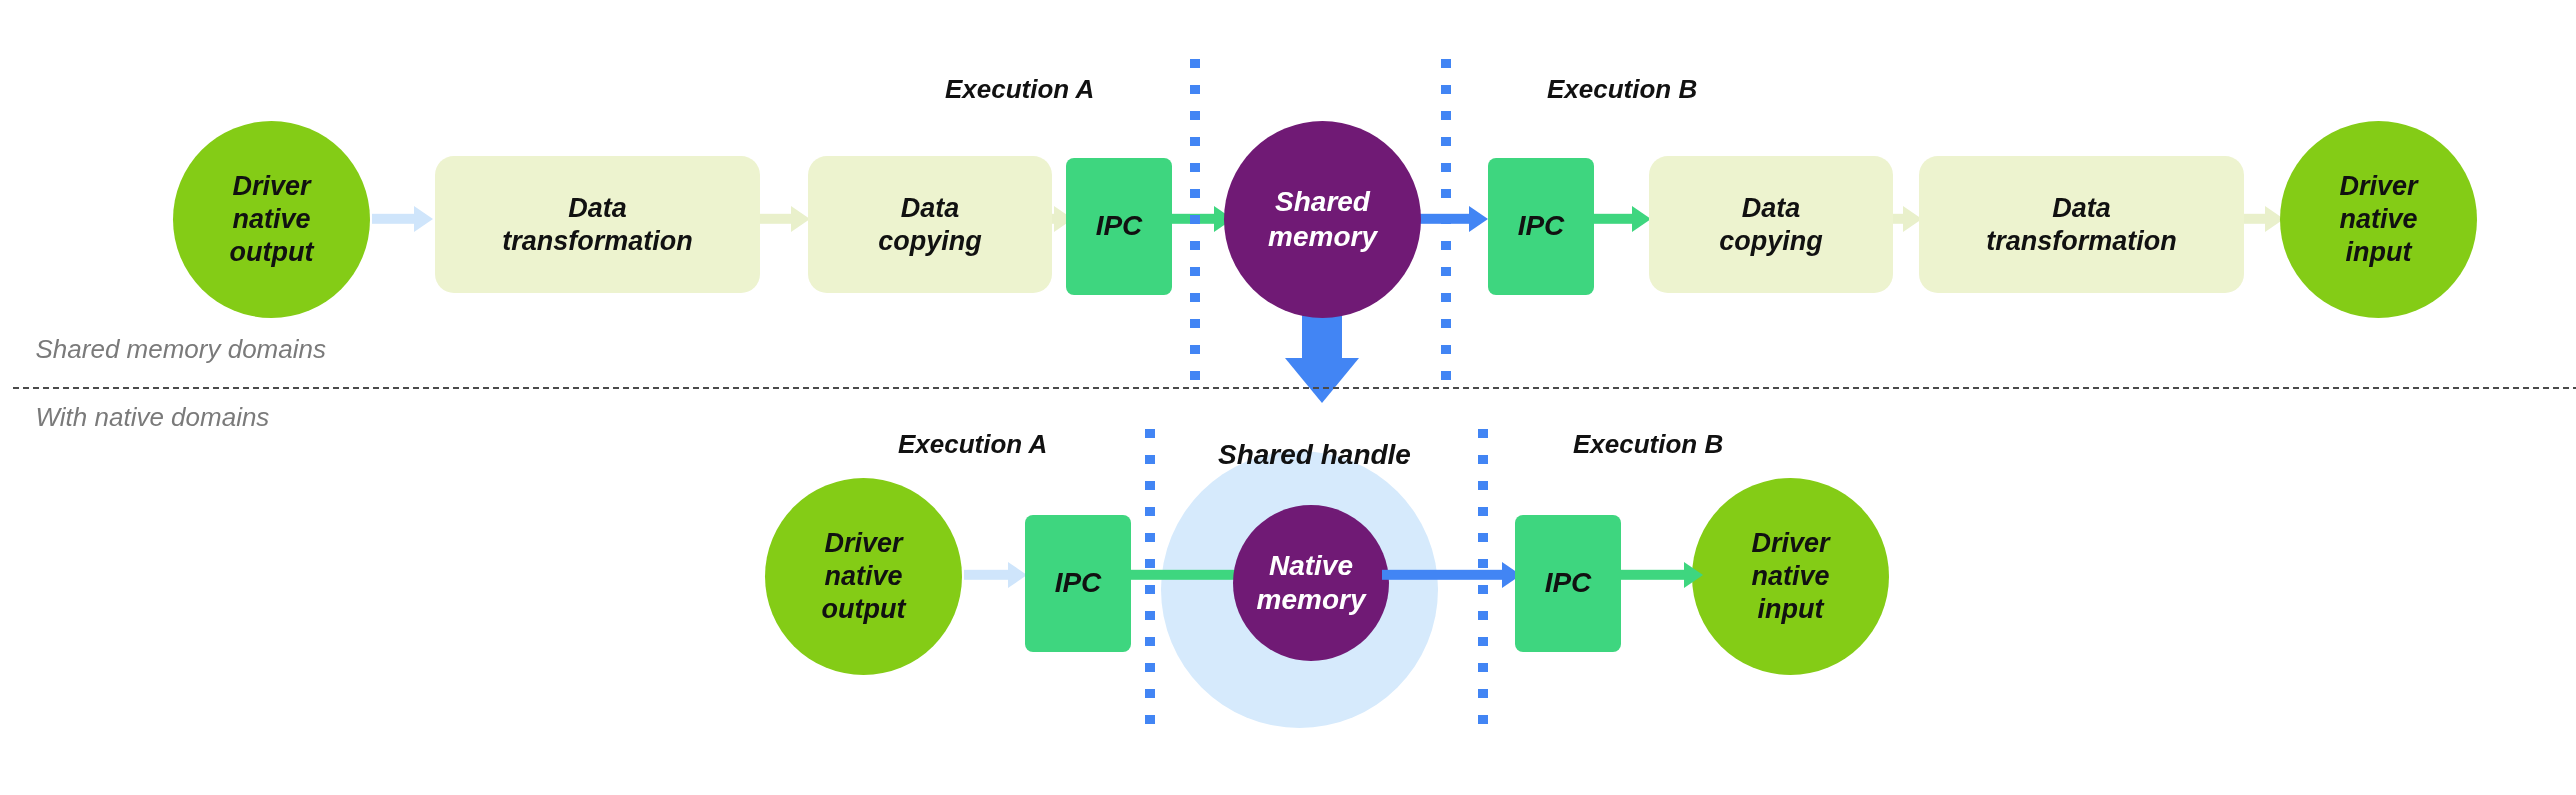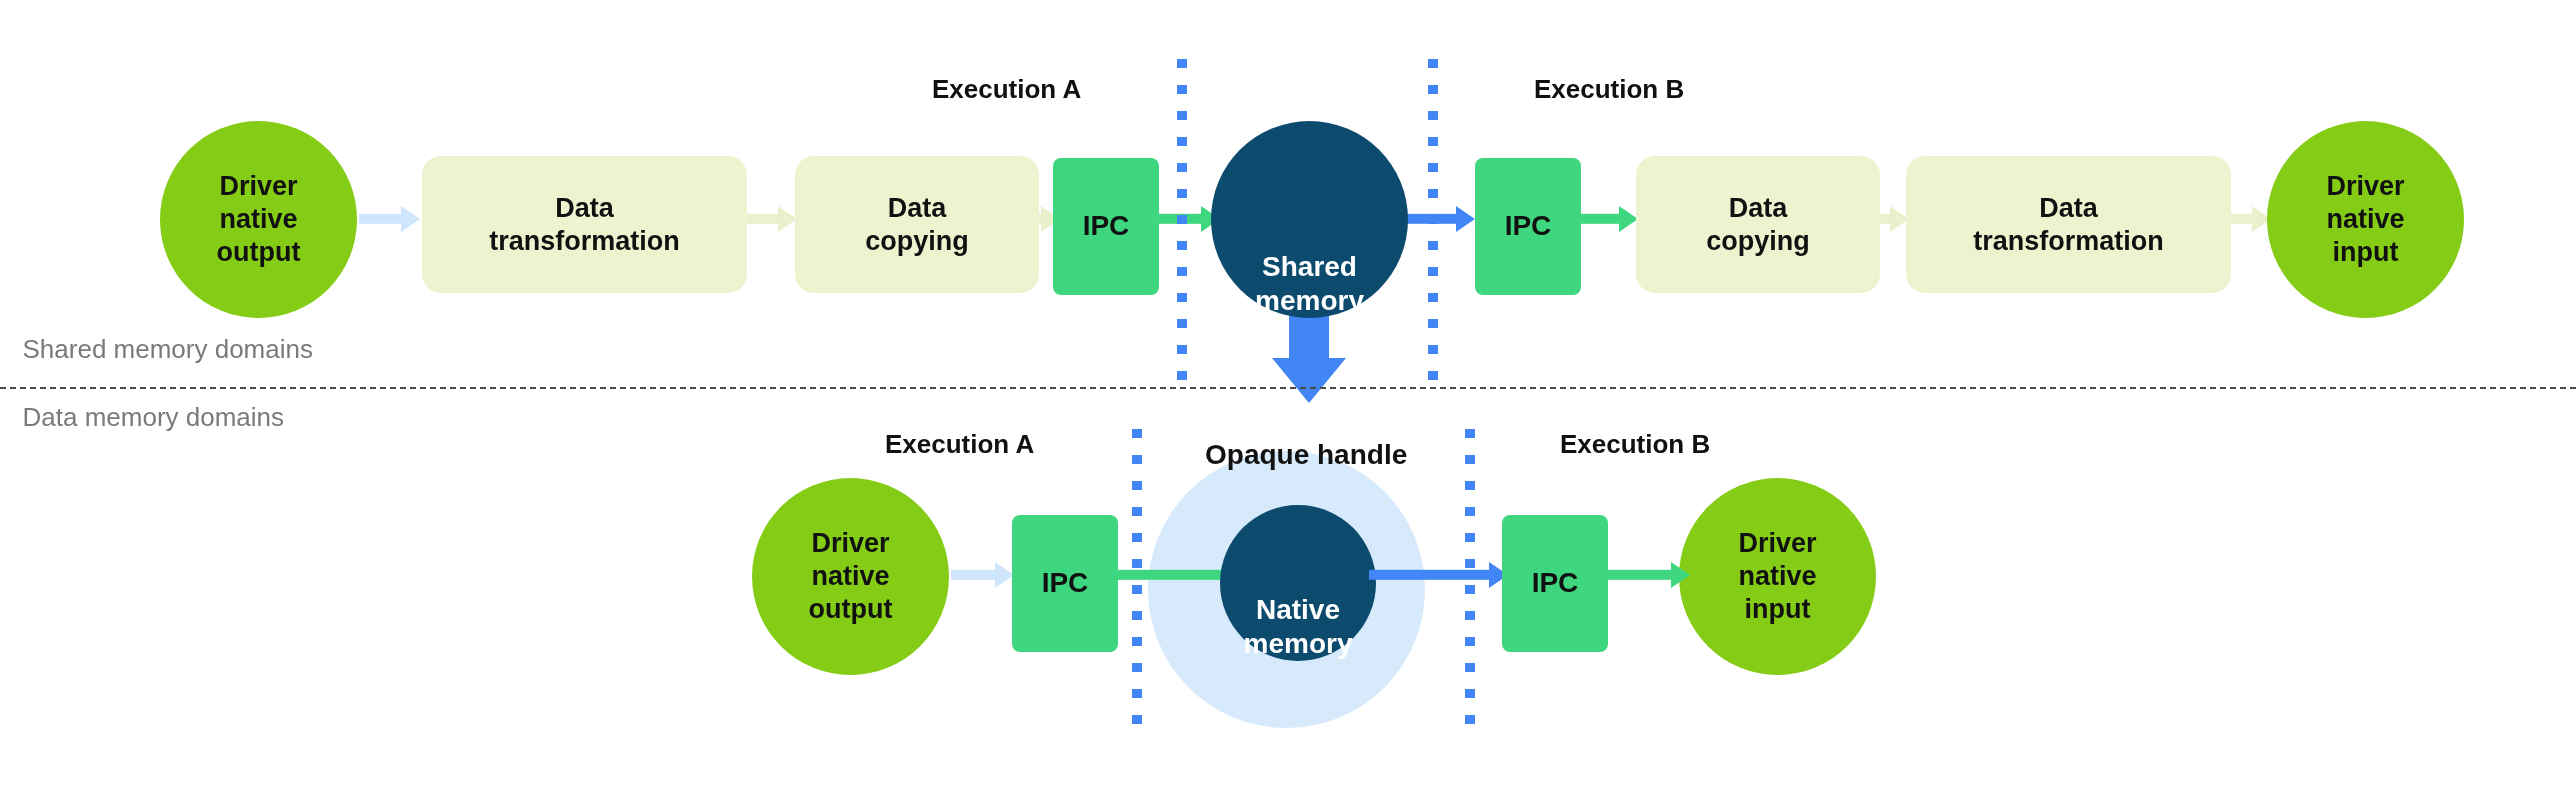--- a/index.html
+++ b/index.html
@@ -1,29 +1,29 @@
 <!DOCTYPE html>
 <html style="font-size:14px"><head>
 <meta charset="utf-8">
 <style>
   html,body{margin:0;padding:0;background:#ffffff;}
   body{width:2576px;height:796px;position:relative;overflow:hidden;
        font-family:"Liberation Sans","DejaVu Sans",sans-serif;
        -webkit-font-smoothing:antialiased;}
 
-  .stage{position:absolute;left:0;top:0;width:2128px;height:796px;}
+  .stage{position:absolute;left:13px;top:0;width:2128px;height:796px;font-style:italic;}
 
   
   .node{position:absolute;display:flex;align-items:center;justify-content:center;
         text-align:center;box-sizing:border-box;line-height:1.22;}
 
   .circle-lite{border-radius:50%;background:#84cc16;color:#111111;
                font-weight:bold;font-size:27px;}
-  .circle-blue{border-radius:50%;background:#0c4a6e;color:#ffffff;
-               font-weight:bold;font-size:28px;align-items:flex-end;}
+  .circle-blue{border-radius:50%;background:#701a75;color:#ffffff;
+               font-weight:bold;font-size:28px;}
   .circle-halo{border-radius:50%;background:#d6eafc;}
 
   .box-yellow{border-radius:19px;background:#edf3cf;color:#111111;
               font-weight:bold;font-size:27px;}
   .box-green{border-radius:8px;background:#3ed67f;color:#111111;
              font-weight:bold;font-size:28px;}
 
   .caption{position:absolute;font-weight:bold;font-size:26px;color:#111111;
            white-space:nowrap;}
   .halo-label{position:absolute;font-weight:bold;font-size:28px;color:#111111;
@@ -169,21 +169,21 @@
   <div class="vdots" style="left:1177px;top:59px;height:338px;"></div>
   <div class="vdots" style="left:1428px;top:59px;height:338px;"></div>
 
   <div class="varrow" style="left:1267px;top:286px;width:83px;height:117px;">
     <div class="vshaft" style="height:78px;"></div>
     <div class="vhead"></div>
   </div>
 
   <div class="hsplit" style="top:387px;width:2576px;"></div>
   <div class="side-label" style="left:22.5px;top:334px;">Shared memory domains</div>
-  <div class="side-label" style="left:22.5px;top:402px;">Data memory domains</div>
+  <div class="side-label" style="left:22.5px;top:402px;">With native domains</div>
 
   <div class="caption" style="left:885px;top:429px;">Execution A</div>
   <div class="caption" style="left:1560px;top:429px;">Execution B</div>
 
   <div class="node circle-lite" style="left:752px;top:478px;width:197px;height:197px;">
     <div>
       <div>Driver</div>
       <div>native</div>
       <div>output</div>
     </div>
@@ -195,21 +195,21 @@
   </div>
 
   <div class="node box-green" style="left:1012px;top:515px;width:106px;height:137px;">IPC</div>
 
   <div class="arrow a-green" style="left:1118px;top:575px;width:147px;z-index:6;">
     <div class="shaft" style="width:130px;"></div>
       <div class="head"></div>
   </div>
 
   <div class="circle-halo" style="position:absolute;left:1148px;top:451px;width:277px;height:277px;z-index:2;"></div>
-  <div class="halo-label" style="left:1205px;top:439px;">Opaque handle</div>
+  <div class="halo-label" style="left:1205px;top:439px;">Shared handle</div>
 
   <div class="node circle-blue" style="left:1220px;top:505px;width:156px;height:156px;z-index:6;">
     <div>
       <div>Native</div>
       <div>memory</div>
     </div>
   </div>
 
   <div class="arrow a-blue" style="left:1369px;top:575px;width:139px;z-index:6;">
     <div class="shaft" style="width:121px;"></div>

